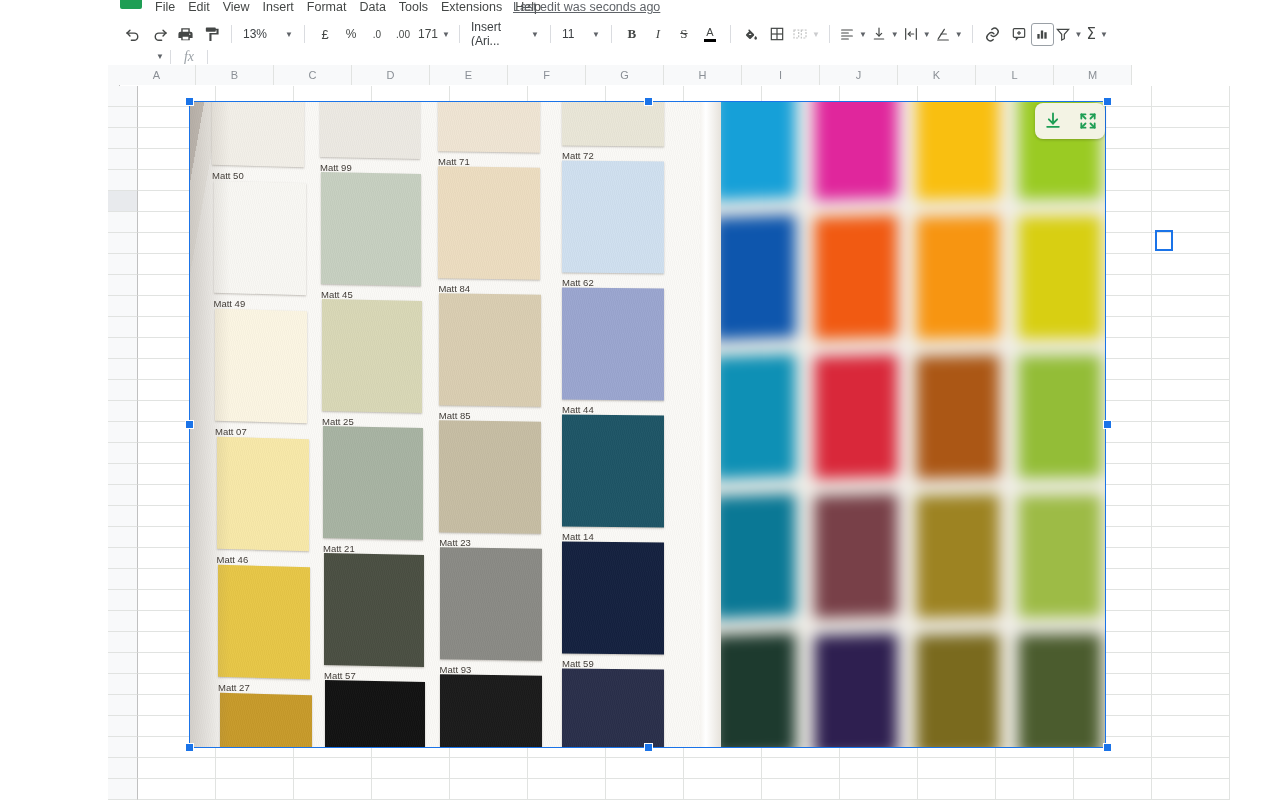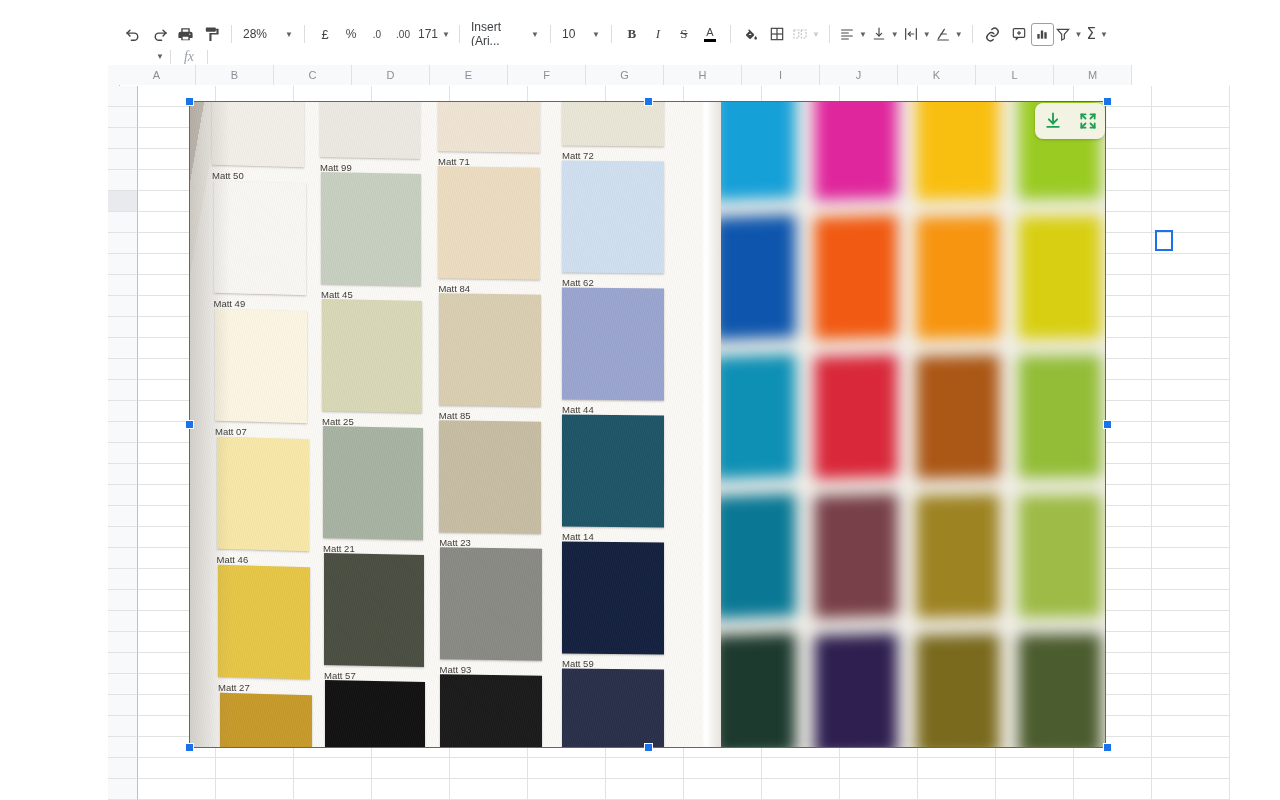--- a/index.html
+++ b/index.html
@@ -109,20 +109,35 @@
     background:#f3f3e4; border-radius:8px; display:flex; align-items:center;
     justify-content:space-around; box-shadow:0 1px 3px rgba(0,0,0,.2); }
   #imgchip .cbtn { width:26px; height:26px; display:flex; align-items:center;
     justify-content:center; cursor:pointer; }
 </style>
 </head>
 <body>
 
 <div id="app">
 
+  <div id="menubar">
+    <div id="sheets-logo"></div>
+    <div id="menu-items">
+      <span class="mi">File</span>
+      <span class="mi">Edit</span>
+      <span class="mi">View</span>
+      <span class="mi">Insert</span>
+      <span class="mi">Format</span>
+      <span class="mi">Data</span>
+      <span class="mi">Tools</span>
+      <span class="mi">Extensions</span>
+      <span class="mi">Help</span>
+    </div>
+    <div id="lastedit">Last edit was seconds ago</div>
+  </div>
 
   <div id="toolbar">
 
     <div class="tb tb-ico">
       <svg width="17" height="17" viewBox="0 0 24 24" fill="none" stroke="#444746" stroke-width="2" stroke-linecap="round" stroke-linejoin="round">
           <path d="M3 10h10a5 5 0 0 1 0 10H9"></path>
           <polyline points="3 10 7 6"></polyline>
           <polyline points="3 10 7 14"></polyline>
         </svg>
     </div>
@@ -140,21 +155,21 @@
     </div>
     <div class="tb tb-ico">
       <svg width="17" height="17" viewBox="0 0 24 24" fill="#444746">
           <path d="M18 4V3a1 1 0 0 0-1-1H5a1 1 0 0 0-1 1v4a1 1 0 0 0 1 1h12a1 1 0 0 0 1-1V6h1v4H9v11h3v-9h10V4z"></path>
         </svg>
     </div>
 
     <div class="tb-sep"></div>
 
     <div class="tb tb-box" style="width:58px;justify-content:space-between;">
-      <span>28%</span>
+      <span>13%</span>
       <span class="caret">▼</span>
     </div>
 
     <div class="tb-sep"></div>
 
     <div class="tb tb-ico">
       <span style="font-size:13px;color:#444746;">£</span>
     </div>
     <div class="tb tb-ico">
       <span style="font-size:12px;color:#444746;">%</span>
@@ -173,21 +188,21 @@
     <div class="tb-sep"></div>
 
     <div class="tb tb-box" style="width:76px;justify-content:space-between;">
       <span>Insert (Ari...</span>
       <span class="caret">▼</span>
     </div>
 
     <div class="tb-sep"></div>
 
     <div class="tb tb-box" style="width:46px;justify-content:space-between;">
-      <span>10</span>
+      <span>11</span>
       <span class="caret">▼</span>
     </div>
 
     <div class="tb-sep"></div>
 
     <div class="tb tb-ico">
       <span style="font-weight:bold;font-size:13px;color:#444746;font-family:'Liberation Serif',serif;">B</span>
     </div>
     <div class="tb tb-ico">
       <span style="font-style:italic;font-size:13px;color:#444746;font-family:'Liberation Serif',serif;">I</span>

